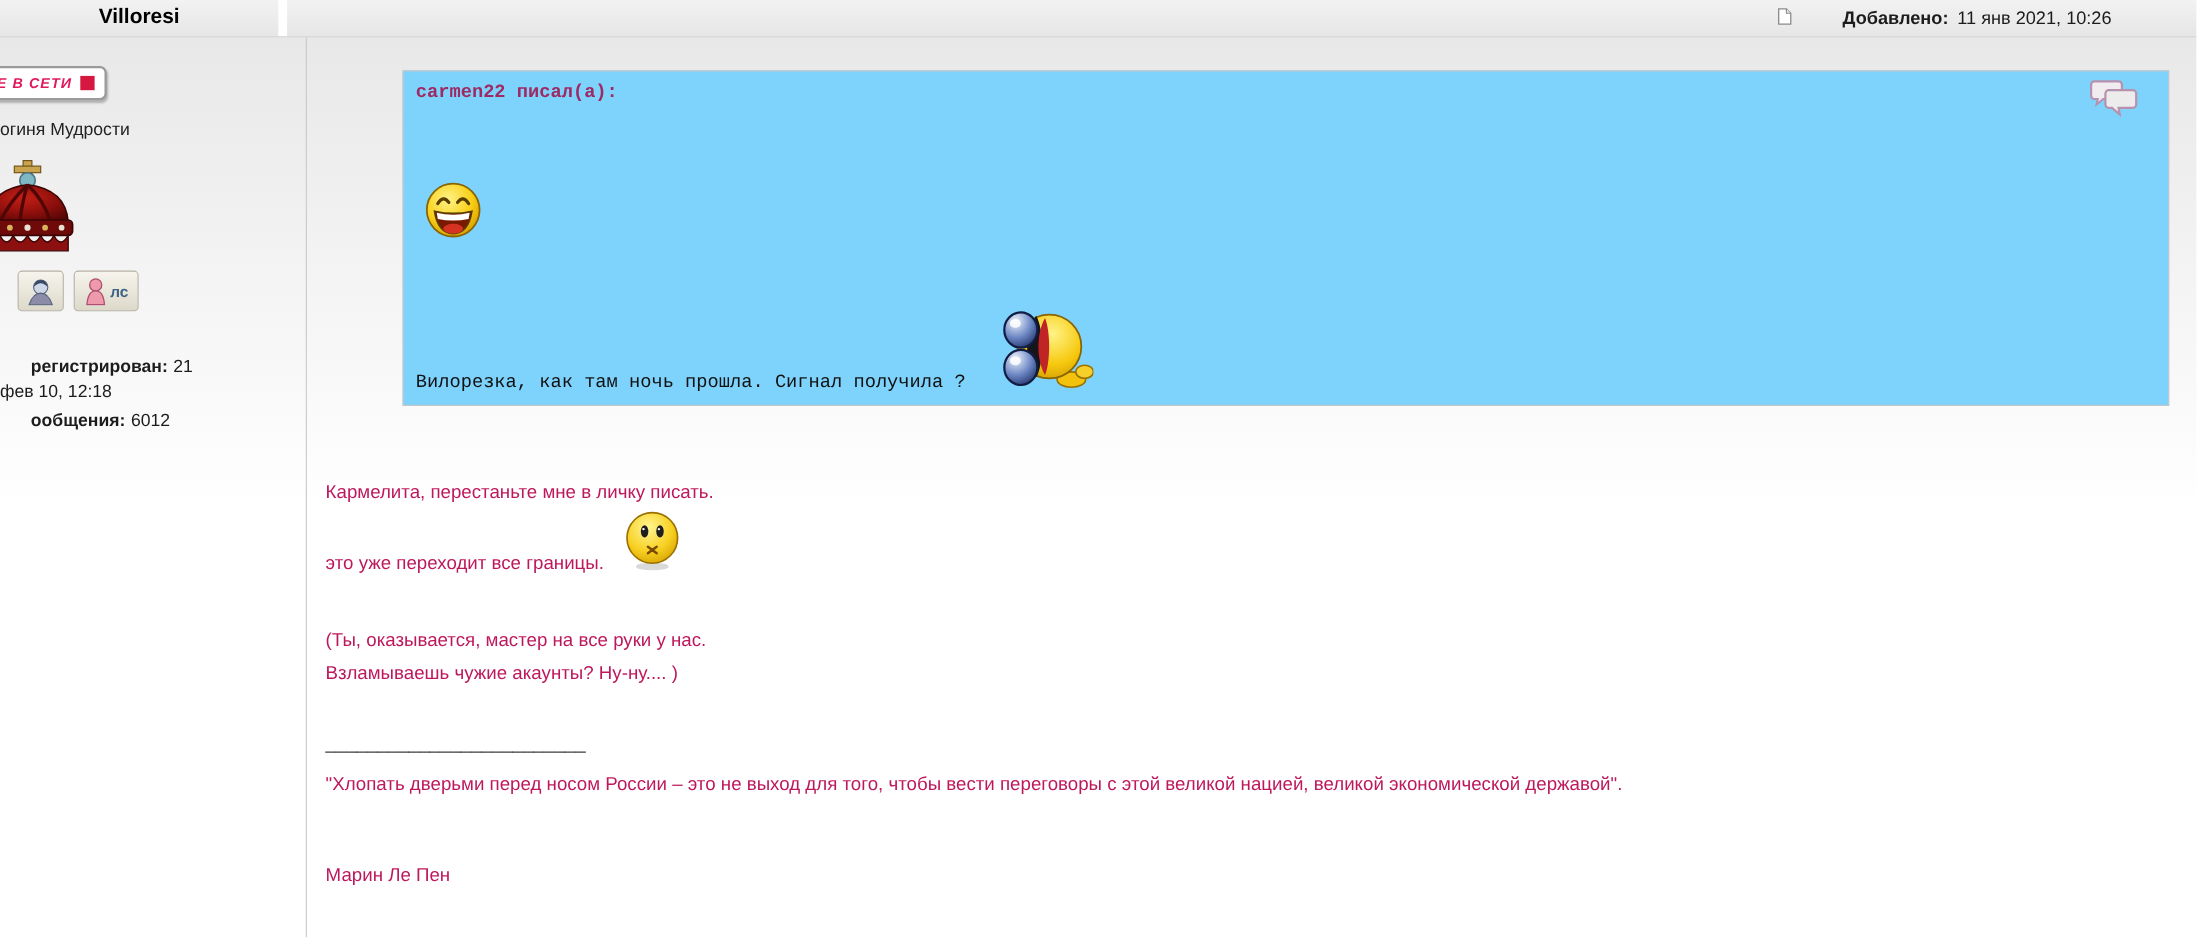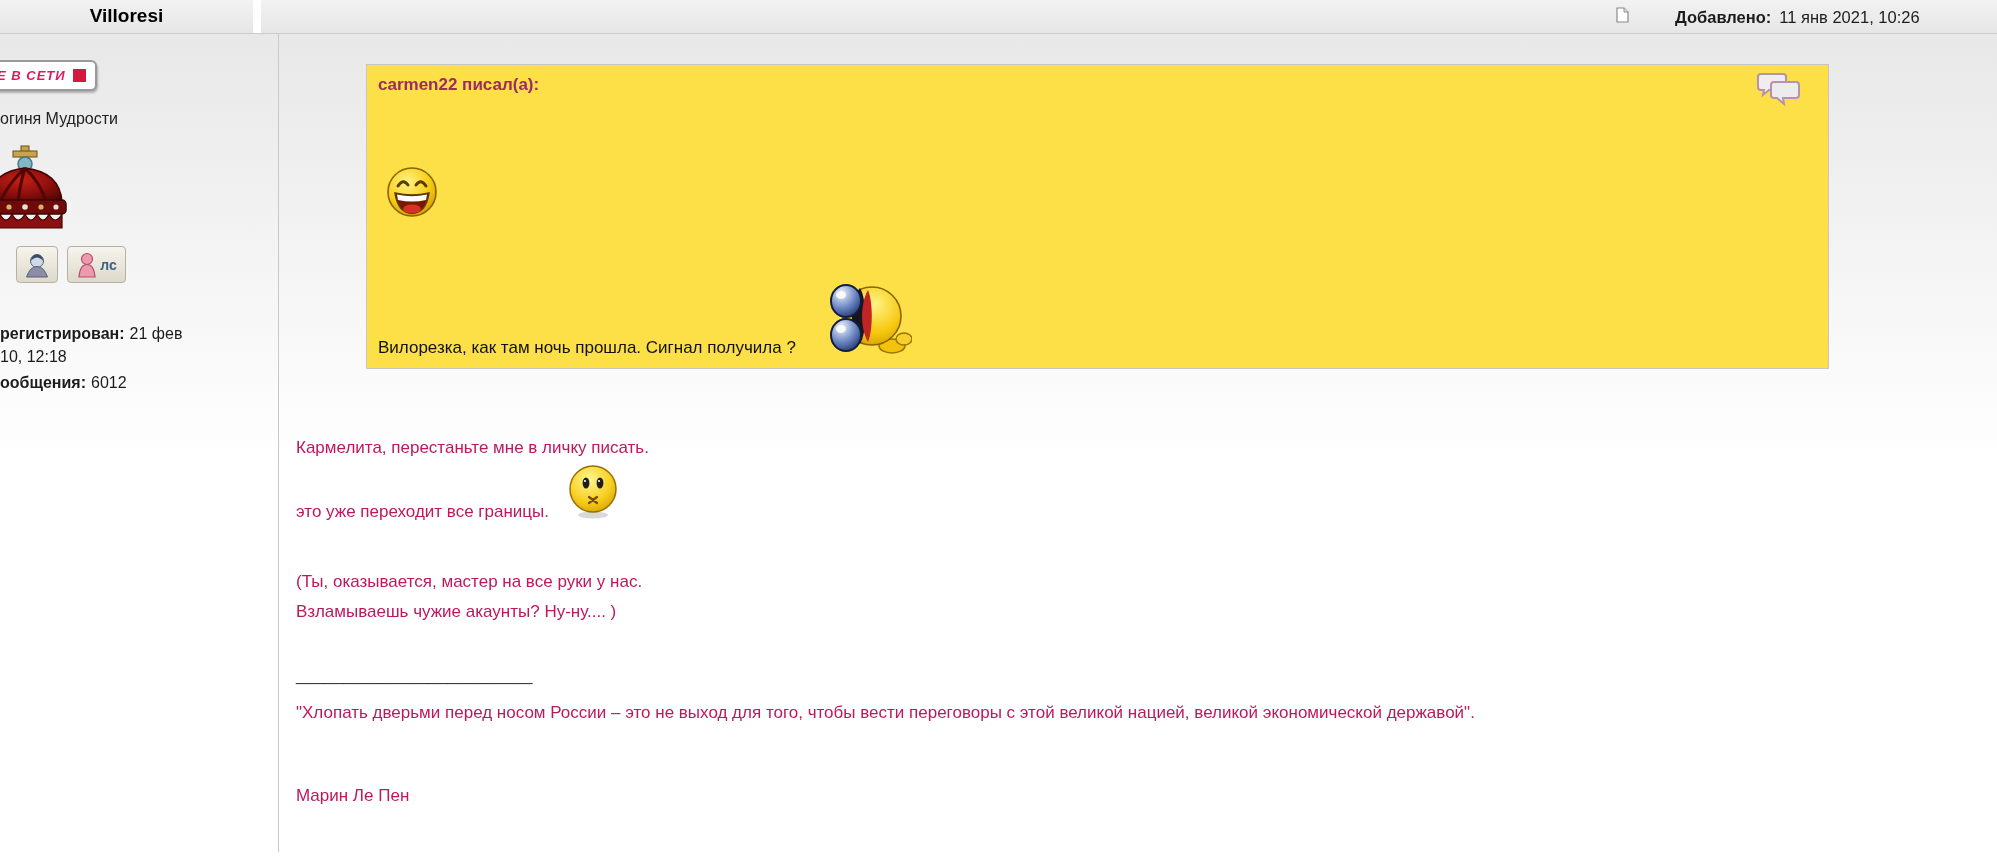--- a/index.html
+++ b/index.html
@@ -29,24 +29,24 @@
   #rank{position:absolute;left:0px;top:110px;font-size:16px;color:#222;}
   #avatar-wrap{position:absolute;left:0;top:144px;width:68px;height:88px;overflow:hidden;}
   #avatar-wrap svg{margin-left:-18px;}
   .mini-btn{position:absolute;top:246px;height:35px;display:flex;align-items:center;justify-content:center;
             gap:2px;background:linear-gradient(#f6f4ec,#ddd9ca);border:1px solid #b5b1a4;border-radius:4px;cursor:pointer;text-align:right;}
   #profile-btn{left:16px;width:40px;}
   #pm-btn{left:67px;width:57px;}
   #pm-btn .pm-txt{font-size:14px;font-weight:bold;color:#3d6385;}
   #joined-block{position:absolute;left:0;top:322px;width:206px;font-size:16px;line-height:23px;}
   #posts-block{position:absolute;left:0;top:374px;font-size:16px;}
-  .side-lbl{font-weight:bold;margin-right:5px;}
-  
-  #quote-box{position:absolute;left:366px;top:64px;width:1463px;height:305px;
-             background:#fde047;border:1px solid #c6c6c6;box-sizing:border-box;}
+  .side-lbl{font-weight:bold;margin-right:5px;padding-left:28px;}
+  
+  #quote-box{position:absolute;left:366px;top:64px;width:1606px;height:305px;
+             background:#7dd3fc;border:1px solid #c6c6c6;box-sizing:border-box;font-family:Liberation Mono, monospace;}
   #quote-attrib{position:absolute;left:11px;top:10px;font-size:17px;font-weight:bold;color:#9e2a64;cursor:pointer;}
   #quote-icon{position:absolute;right:26px;top:6px;cursor:pointer;}
   .qline{position:absolute;left:11px;display:flex;align-items:flex-end;font-size:17px;color:#111;}
   #qline1{top:104px;height:54px;}
   #qline2{top:218px;height:76px;text-align:right;}
   .qline .etxt{margin-bottom:1px;}
   
   .pline{position:absolute;left:296px;font-size:17px;color:#be185d;}
   #pline1{top:438px;}
   #pline2{top:467px;height:58px;display:flex;align-items:flex-end;}

